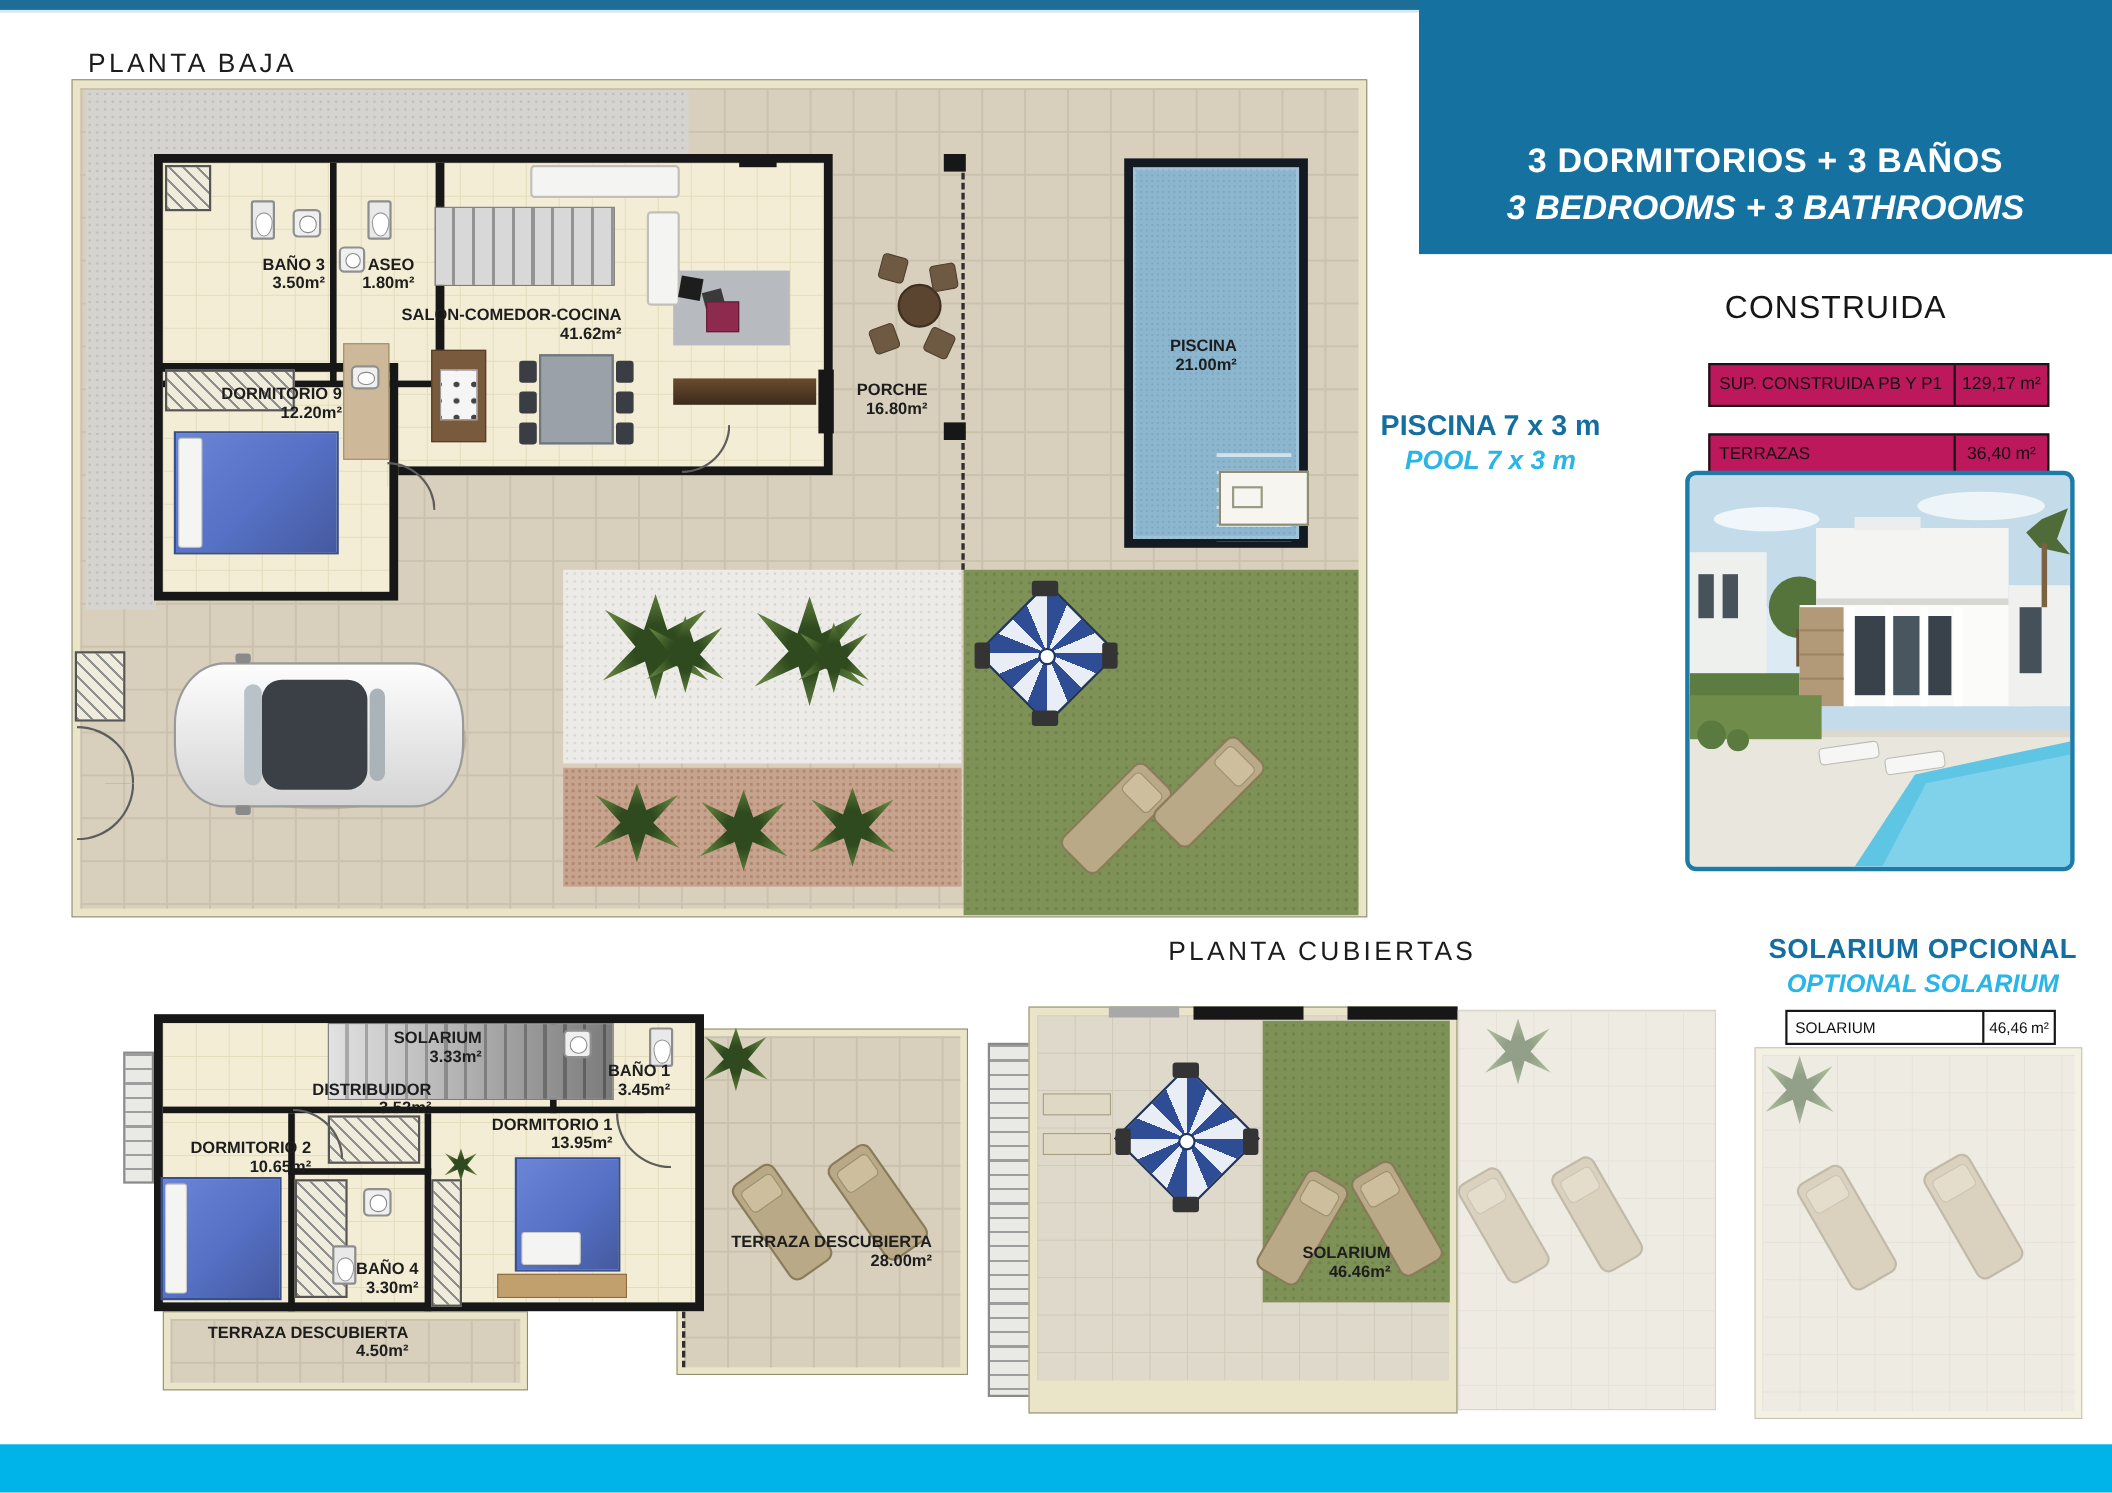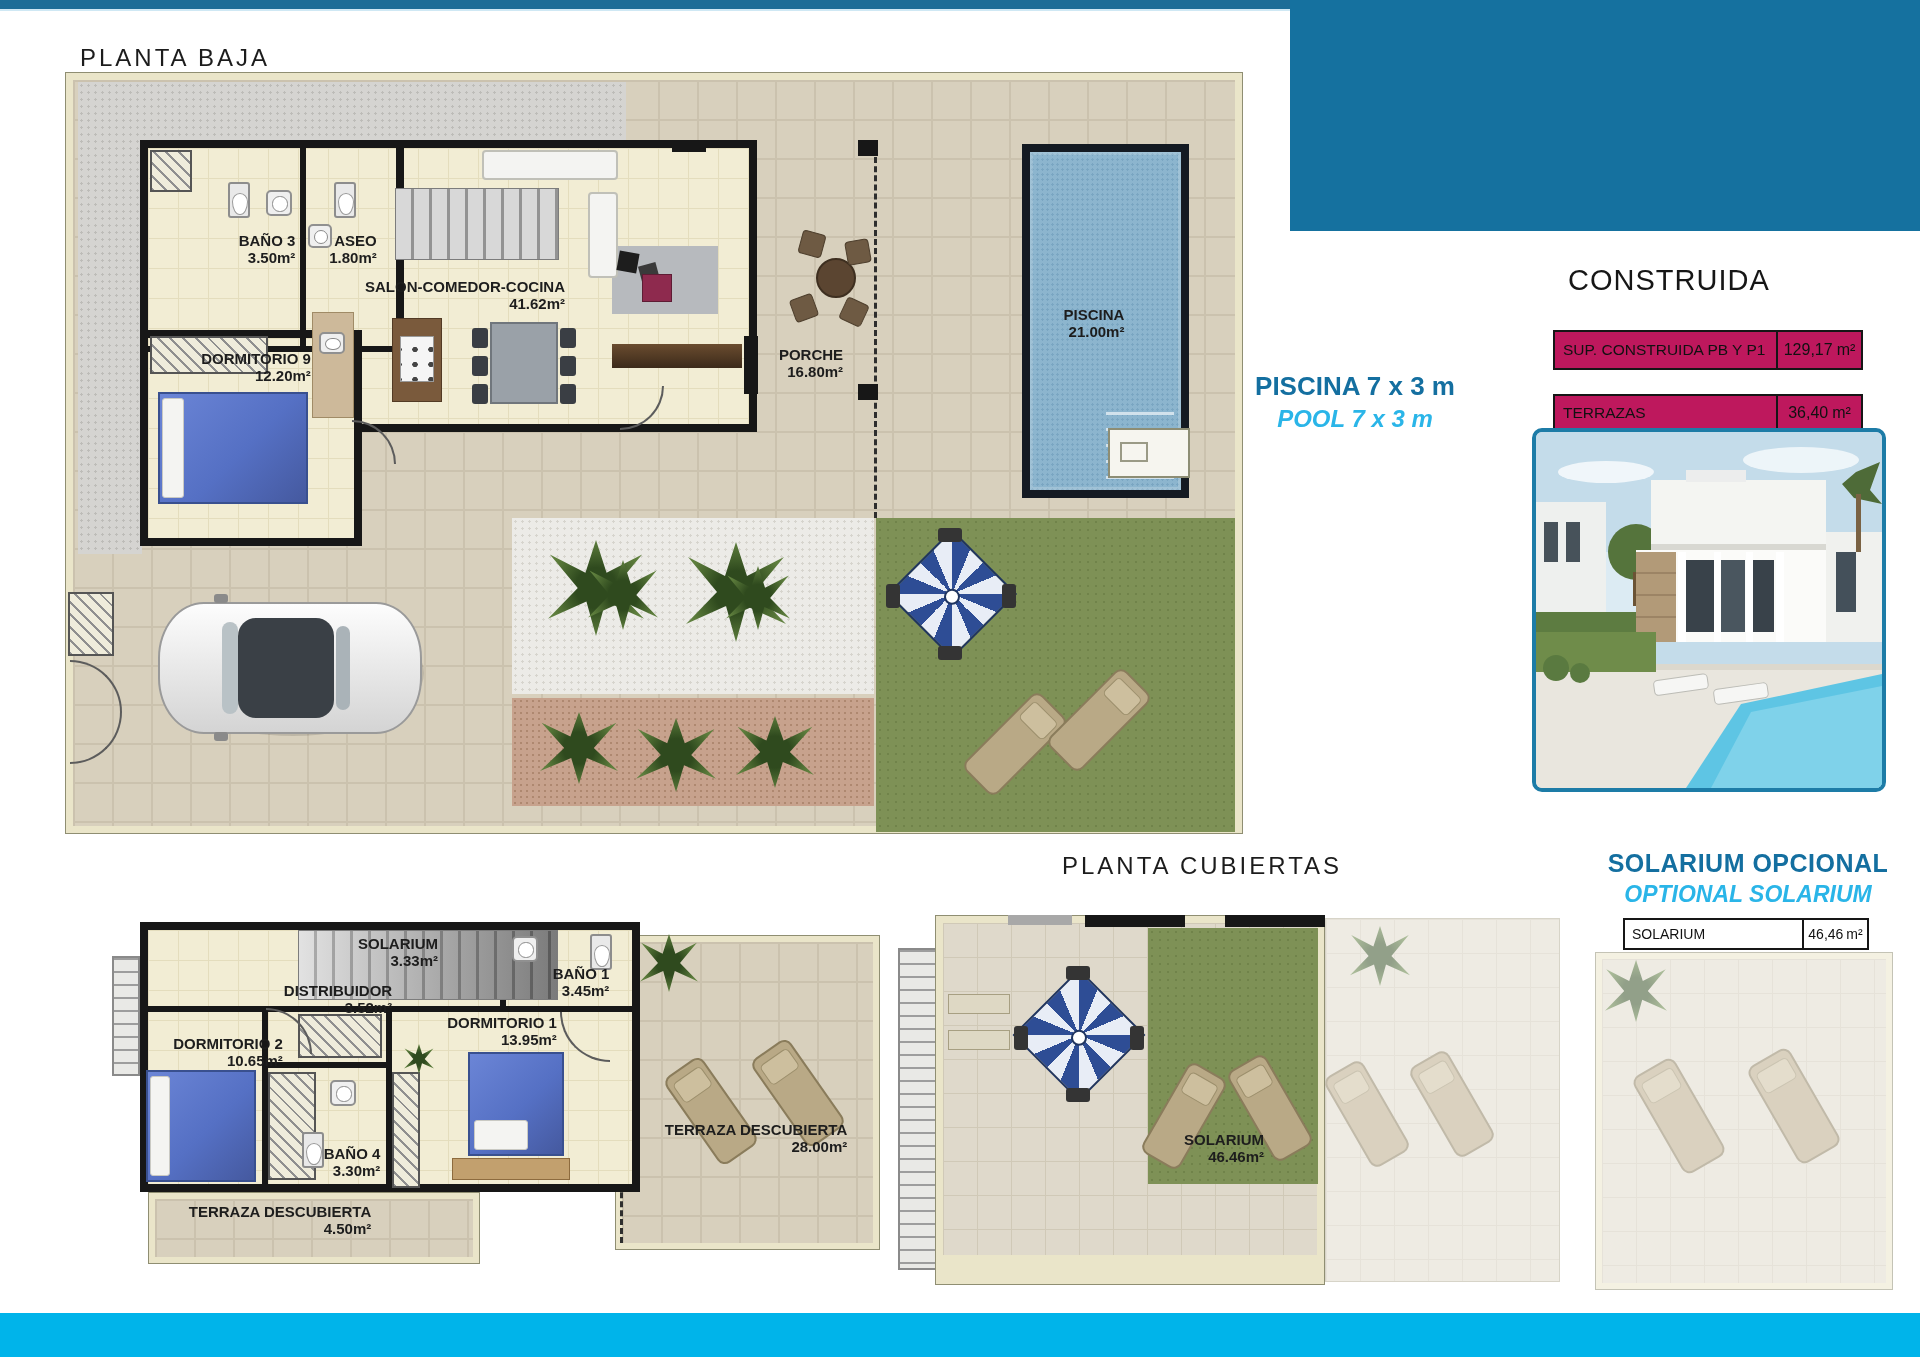--- a/index.html
+++ b/index.html
@@ -92,20 +92,22 @@
   .door{border-top:2px solid #5c5c5c;border-right:2px solid #5c5c5c;border-top-right-radius:100%;}
   .chair{background:#3a3e44;border-radius:3px;}
   .pchair{background:#6e5a43;border:1px solid #4e3f2d;border-radius:4px;}
   .ghost{opacity:.52;}
 </style>
 </head>
 <body>
 
 <div class="abs topbar"></div>
 <div class="abs banner">
+  <div class="banner-l1">3 DORMITORIOS + 3 BAÑOS</div>
+  <div class="banner-l2">3 BEDROOMS + 3 BATHROOMS</div>
 </div>
 
 <div class="abs sec-title" style="left:80px;top:44px">PLANTA BAJA</div>
 <div class="abs sec-title" style="left:80px;top:802px">PLANTA PRIMERA</div>
 <div class="abs sec-title" style="left:1062px;top:852px">PLANTA CUBIERTAS</div>
 
 <div class="abs plot" style="left:65px;top:72px;width:1178px;height:762px"></div>
 <div class="abs tile-beige" style="left:73px;top:80px;width:1162px;height:746px"></div>
 <div class="abs gravel" style="left:78px;top:82px;width:548px;height:260px"></div>
 <div class="abs gravel" style="left:78px;top:342px;width:64px;height:212px"></div>

